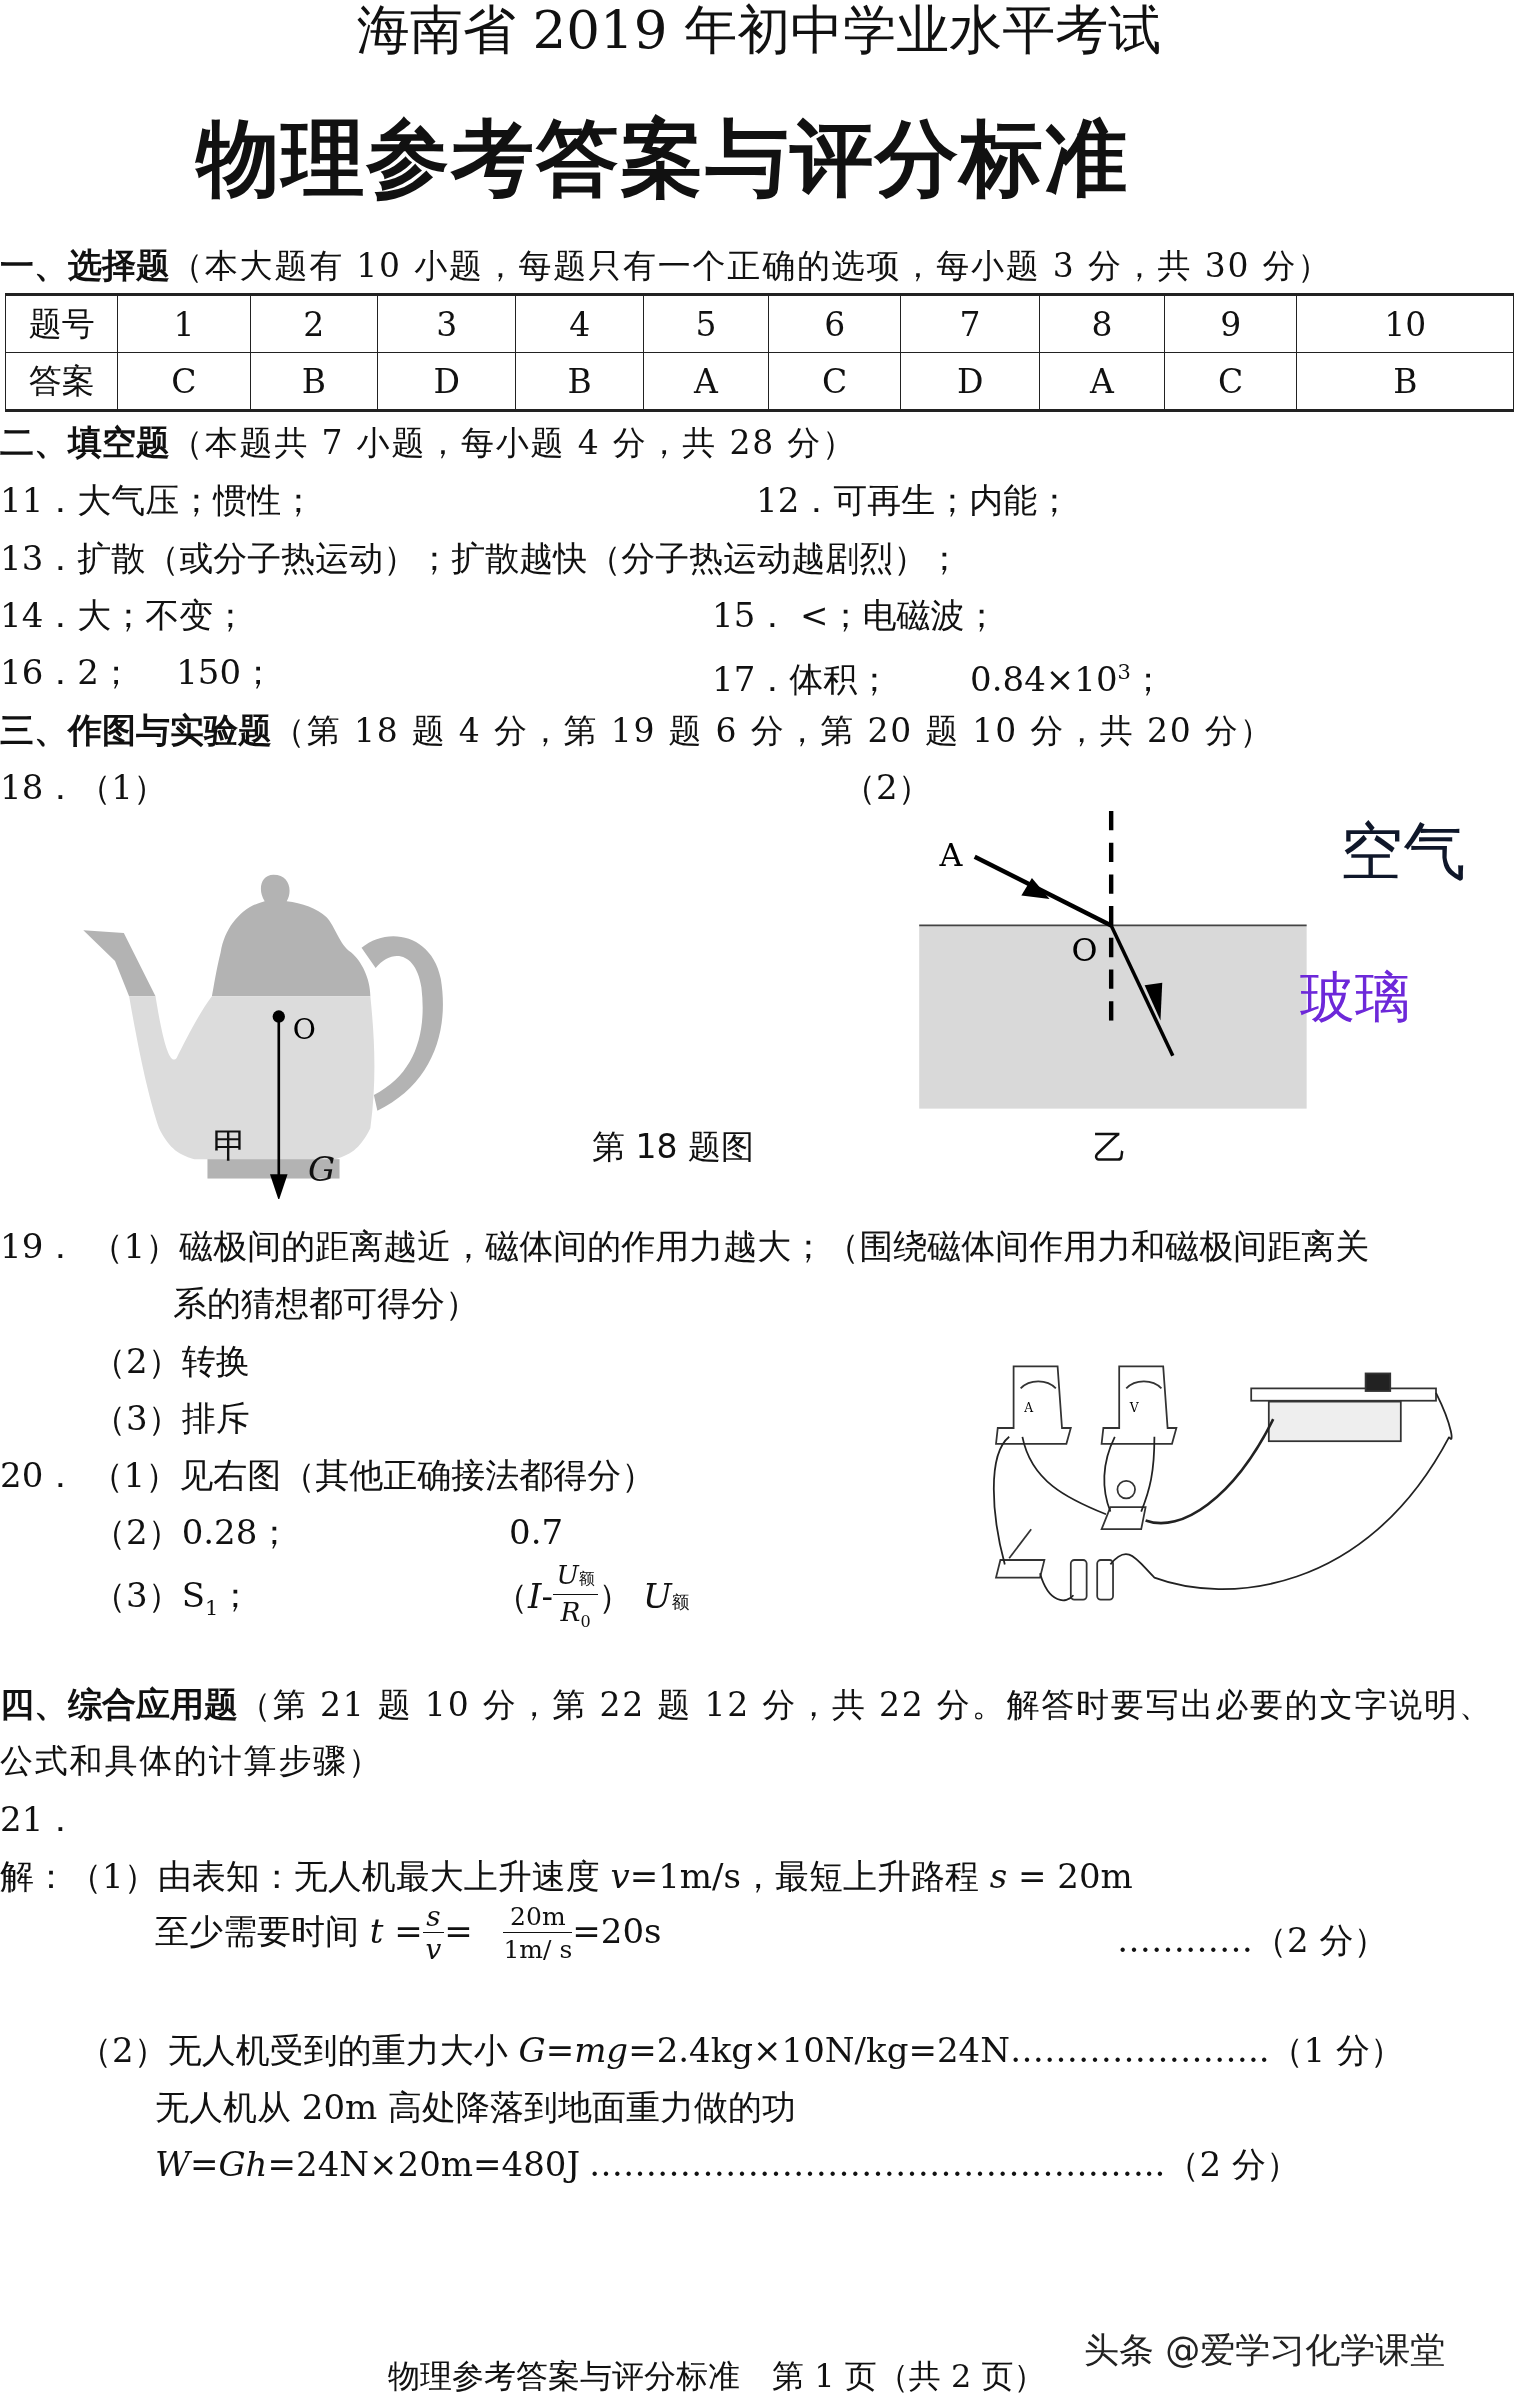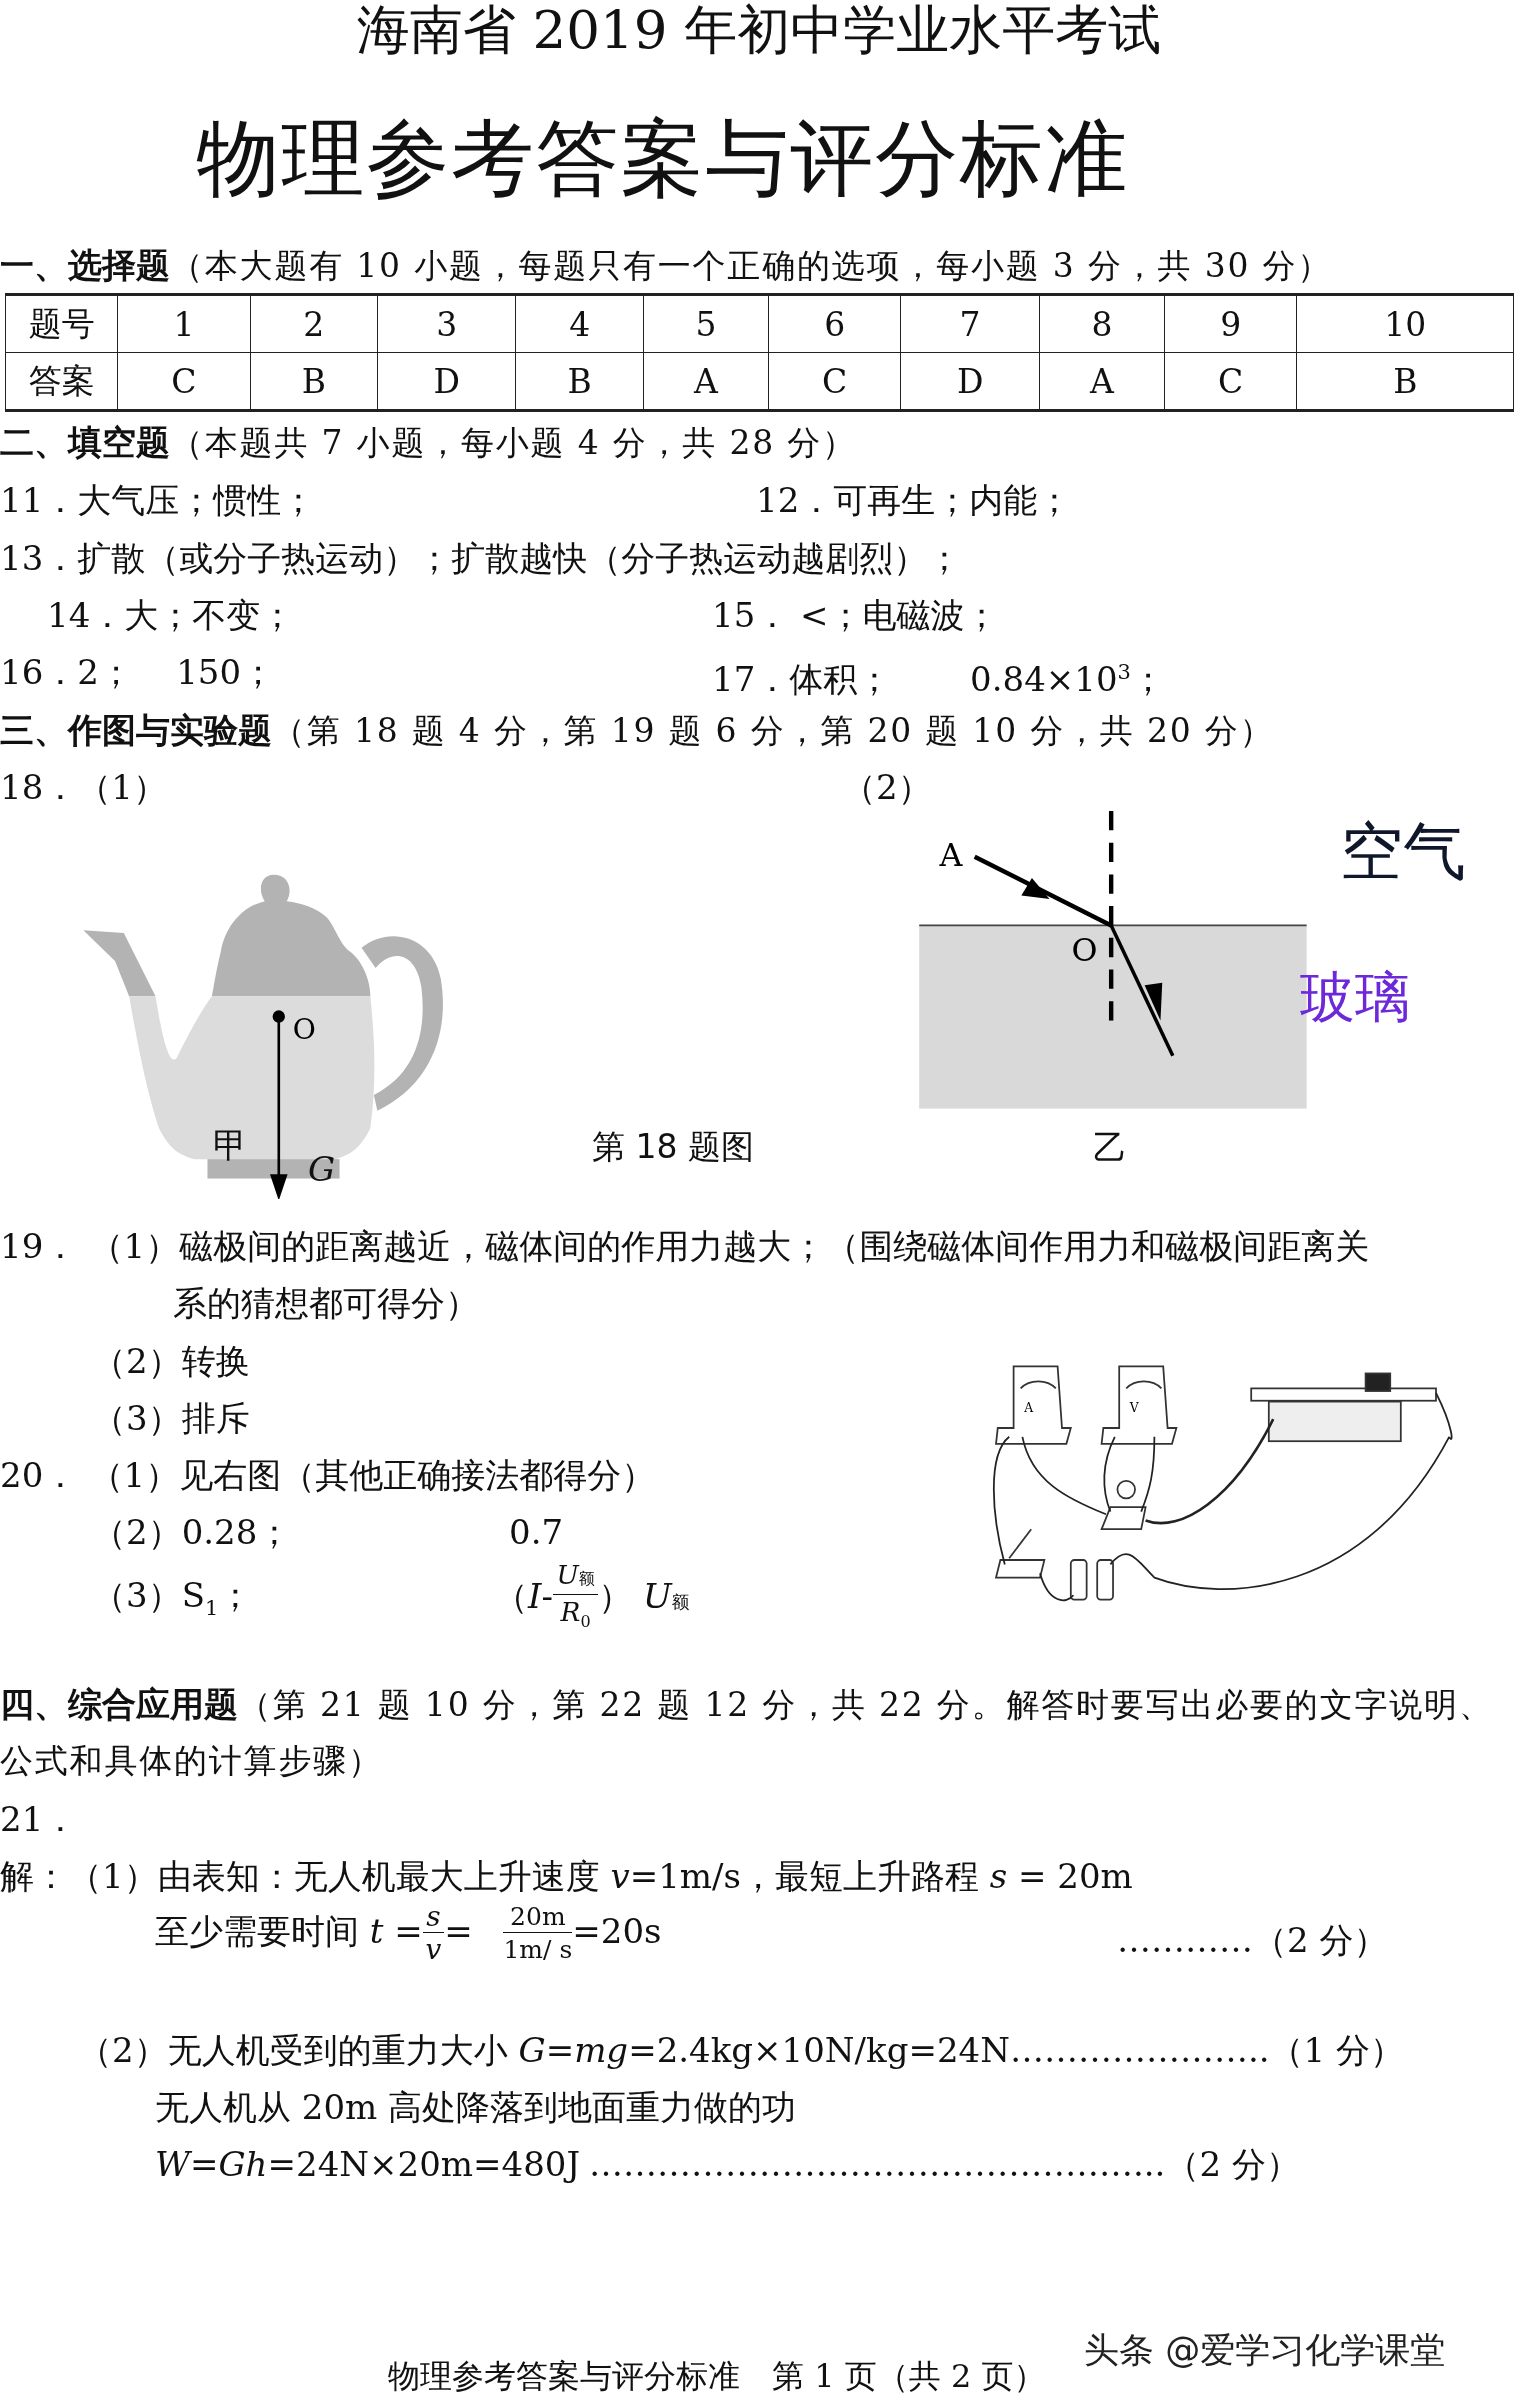--- a/index.html
+++ b/index.html
@@ -1,21 +1,21 @@
 <!DOCTYPE html>
 <html style="font-size:14px"><head>
 <meta charset="utf-8">
 <style>
   html, body { margin:0; padding:0; background:#fff; }
   body { width:1518px; height:2401px; position:relative; overflow:hidden;
          font-family:"DejaVu Serif","Liberation Serif",serif; color:#111; }
   .abs { position:absolute; white-space:nowrap; }
   .txt { font-size:34px; line-height:42px; }
   .title1 { font-size:53px; left:0; width:1518px; text-align:center; top:-5.3px; }
-  .title2 { font-size:83px; font-weight:normal; left:0; width:1326px; text-align:center; top:104px; letter-spacing:1.8px; }
+  .title2 { font-size:83px; font-weight:bold; left:0; width:1326px; text-align:center; top:104px; letter-spacing:1.8px; }
   .sec-h b { font-family:"DejaVu Sans","Liberation Sans",sans-serif; font-weight:bold; }
   .sec-h span.note { font-size:33px; letter-spacing:1.8px; }
   table.ans { position:absolute; left:5.3px; top:293px; width:1509px; border-collapse:collapse; }
   table.ans td { border:1.8px solid #222; height:56px; text-align:center; font-size:33px; padding:0; }
   table.ans { border-top:3.5px solid #222; border-bottom:3.5px solid #222; }
   .ital { font-style:italic; }
   .frac { display:inline-block; vertical-align:middle; text-align:center; }
   .frac .num { display:block; border-bottom:1.8px solid #111; padding:0 3.5px; line-height:30px; }
   .frac .den { display:block; line-height:33px;text-align:center; }
   .small { font-size:21px; }
@@ -63,21 +63,21 @@
 </tbody>
   </table>
 
 <div class="abs txt sec-h" style="left:0;top:421px;">
   <b>二、填空题</b><span class="note">（本题共 7 小题，每小题 4 分，共 28 分）</span>
 </div>
 
 <div class="abs txt" style="left:0;top:479px;"><span>11．</span><span>大气压；惯性；</span></div>
 <div class="abs txt" style="left:756px;top:479px;"><span>12．</span><span>可再生；内能；</span></div>
 <div class="abs txt" style="left:0;top:537px;"><span>13．</span><span>扩散（或分子热运动）；扩散越快（分子热运动越剧烈）；</span></div>
-<div class="abs txt" style="left:0;top:594px;margin-left:47px;"><span>14．</span><span>大；不变；</span></div>
+<div class="abs txt" style="left:0;top:594px;"><span>14．</span><span>大；不变；</span></div>
 <div class="abs txt" style="left:712px;top:594px;"><span>15．</span><span style="white-space:pre"> &lt;；电磁波；</span></div>
 <div class="abs txt" style="left:0;top:651px;"><span>16．</span><span style="white-space:pre">2；    150；</span></div>
 <div class="abs txt" style="left:712px;top:651px;">
   <span>17．</span><span>体积；</span>
   <span style="margin-left:68px">0.84×10</span><sup class="small">3</sup><span>；</span>
 </div>
 
 <div class="abs txt sec-h" style="left:0;top:709px;">
   <b>三、作图与实验题</b><span class="note">（第 18 题 4 分，第 19 题 6 分，第 20 题 10 分，共 20 分）</span>
 </div>

